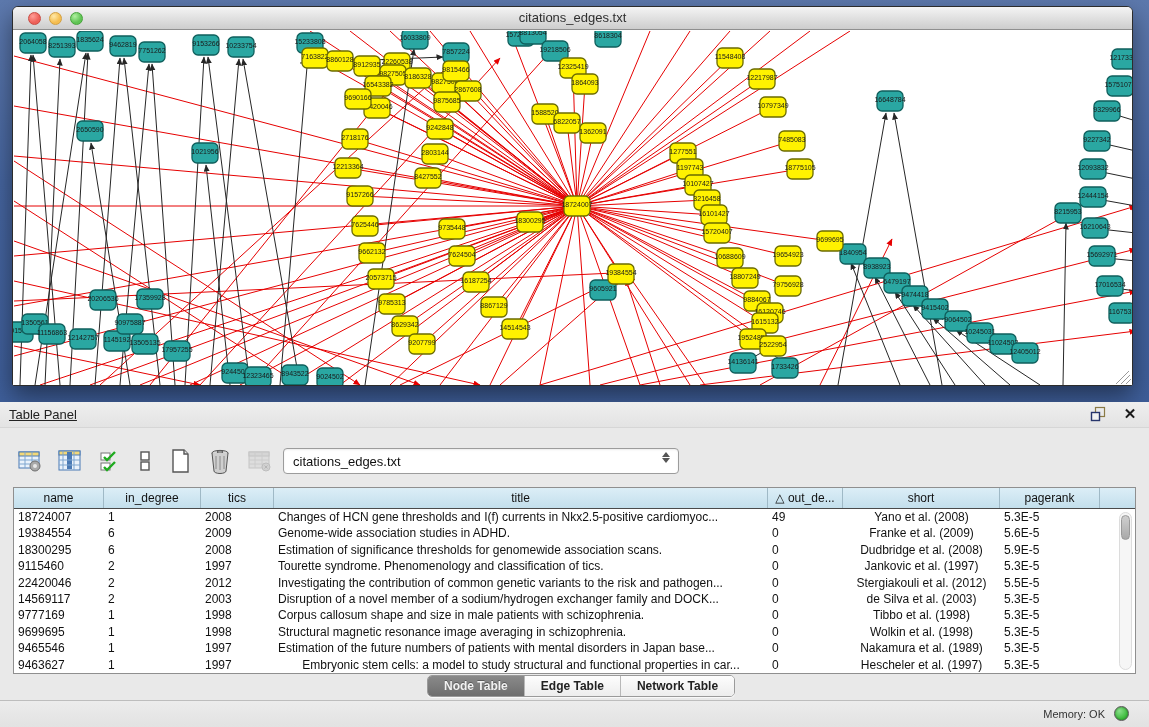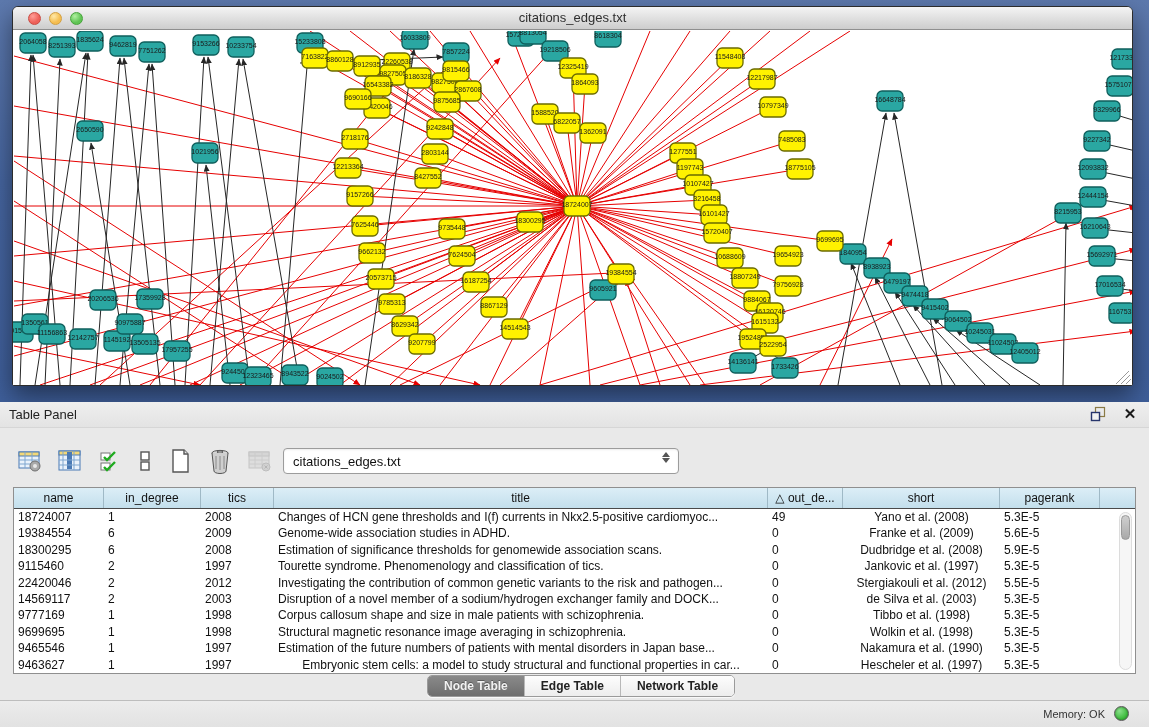--- a/index.html
+++ b/index.html
@@ -20,21 +20,21 @@
   .light.yellow{ background:radial-gradient(circle at 35% 30%,#ffe9a8,#f5bd4f 60%); border:1px solid #d2a041; }
   .light.green { background:radial-gradient(circle at 35% 30%,#b0f0a0,#5fc454 60%); border:1px solid #47a33b; }
   .win-title { text-align:center; line-height:22px; font-size:13px; color:#2f2f2f; }
   .canvas { position:absolute; left:0; top:24px; right:0; bottom:0; background:#fff; overflow:hidden; }
   .canvas svg { position:absolute; left:0; top:0; }
 
   
   .bottom { position:absolute; left:0; top:402px; width:1149px; height:325px; background:#e9e9e9; }
   .panel-titlebar { position:absolute; left:0; top:0; width:100%; height:26px;
                     background:linear-gradient(#efefef,#e3e3e3); border-bottom:1px solid #d6d6d6; }
-  .panel-title { position:absolute; left:9px; top:5px; font-size:13px; color:#222; }
+  .panel-title { position:absolute; left:9px; top:5px; font-size:13px; color:#222;text-decoration:underline; }
   .panel-btns { position:absolute; right:10px; top:3px; display:flex; gap:14px; align-items:center; }
   .panel-btn { width:18px; height:18px; display:flex; align-items:center; justify-content:center; cursor:default; }
   .x-glyph { font-size:15px; font-weight:bold; color:#1b1b1b; line-height:18px; }
 
   .toolbar { position:absolute; left:16px; top:42px; height:34px; display:flex; align-items:center; gap:12px; }
   .tool { width:28px; height:28px; display:flex; align-items:center; justify-content:center; }
   .tool.disabled { opacity:.45; }
   .fx { font-family:"Liberation Serif", serif; font-style:italic; font-size:15px; font-weight:bold; color:#1a1a1a; }
 
   .combo { position:absolute; left:283px; top:46px; width:396px; height:26px; background:#fff;
@@ -884,21 +884,21 @@
             <div class="td" style="width: 75px; text-align: left;">0</div>
             <div class="td" style="width: 157px; text-align: center;">Wolkin et al. (1998)</div>
             <div class="td" style="width: 100px; text-align: left;">5.3E-5</div>
           </div>
           <div class="tr">
             <div class="td" style="width: 90px; text-align: left;">9465546</div>
             <div class="td" style="width: 97px; text-align: left;">1</div>
             <div class="td" style="width: 73px; text-align: left;">1997</div>
             <div class="td" style="width: 494px; text-align: left;">Estimation of the future numbers of patients with mental disorders in Japan base...</div>
             <div class="td" style="width: 75px; text-align: left;">0</div>
-            <div class="td" style="width: 157px; text-align: center;">Nakamura et al. (1990)</div>
+            <div class="td" style="width: 157px; text-align: center;">Nakamura et al. (1989)</div>
             <div class="td" style="width: 100px; text-align: left;">5.3E-5</div>
           </div>
           <div class="tr">
             <div class="td" style="width: 90px; text-align: left;">9463627</div>
             <div class="td" style="width: 97px; text-align: left;">1</div>
             <div class="td" style="width: 73px; text-align: left;">1997</div>
             <div class="td" style="width: 494px; text-align: center;">Embryonic stem cells: a model to study structural and functional properties in car...</div>
             <div class="td" style="width: 75px; text-align: left;">0</div>
             <div class="td" style="width: 157px; text-align: center;">Hescheler et al. (1997)</div>
             <div class="td" style="width: 100px; text-align: left;">5.3E-5</div>

